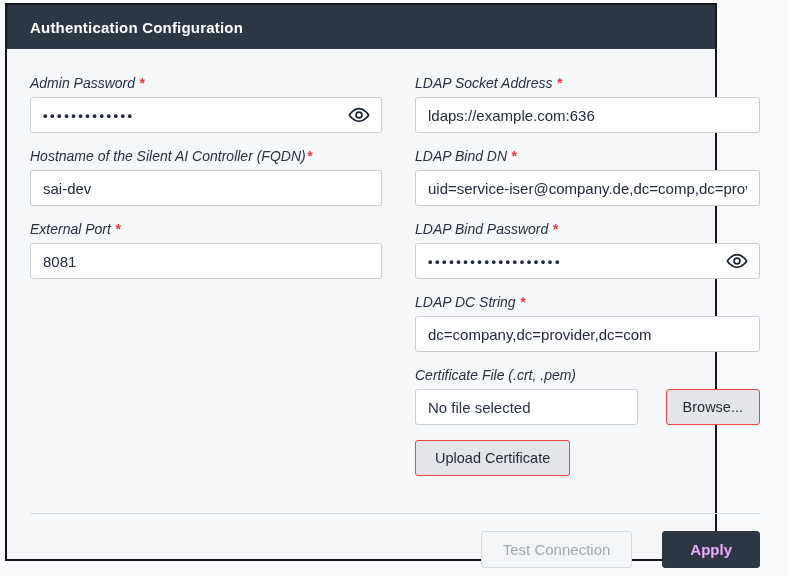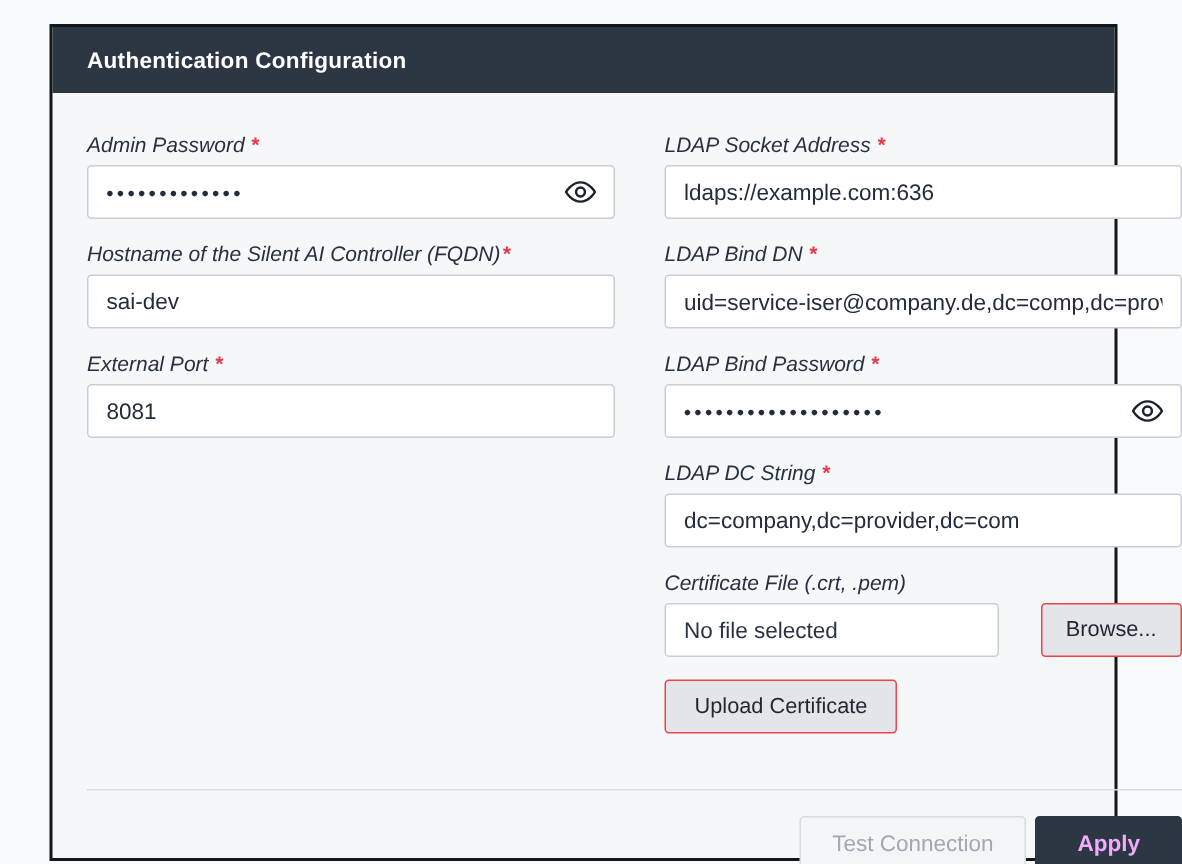--- a/index.html
+++ b/index.html
@@ -4,25 +4,24 @@
 <style>
   * { box-sizing: border-box; margin: 0; padding: 0; }
   html, body { width: 788px; height: 576px; }
   body {
     font-family: "Liberation Sans", sans-serif;
     background: #f9fafb;
     position: relative;
   }
   .panel {
     position: absolute;
-    left: 5px; top: 16px;
+    left: 5px; top: 3px;
     width: 712px; height: 558px;
     background: #f5f7f9;
     border: 2px solid #141619;
-    margin-left: 28px;
   }
   .panel-header {
     height: 44px;
     background: #2d3744;
     display: flex;
     align-items: center;
     padding: 0 23px;
   }
   .panel-title {
     color: #ffffff;
@@ -94,21 +93,21 @@
     white-space: nowrap;
   }
   .upload-btn { margin-top: 15px; padding: 0 19px; }
   .footer {
     grid-column: 1 / -1;
     margin-top: 22px;
     border-top: 1px solid #d9dce0;
     padding-top: 17px;
     display: flex;
     justify-content: flex-end;
-    gap: 6px;
+    gap: 30px;
   }
   .btn-disabled {
     height: 37px;
     background: #f4f5f7;
     border: 1px solid #d7dade;
     border-radius: 3px;
     color: #a2a8b1;
     font-family: "Liberation Sans", sans-serif;
     font-size: 15px;
     padding: 0 21px;

